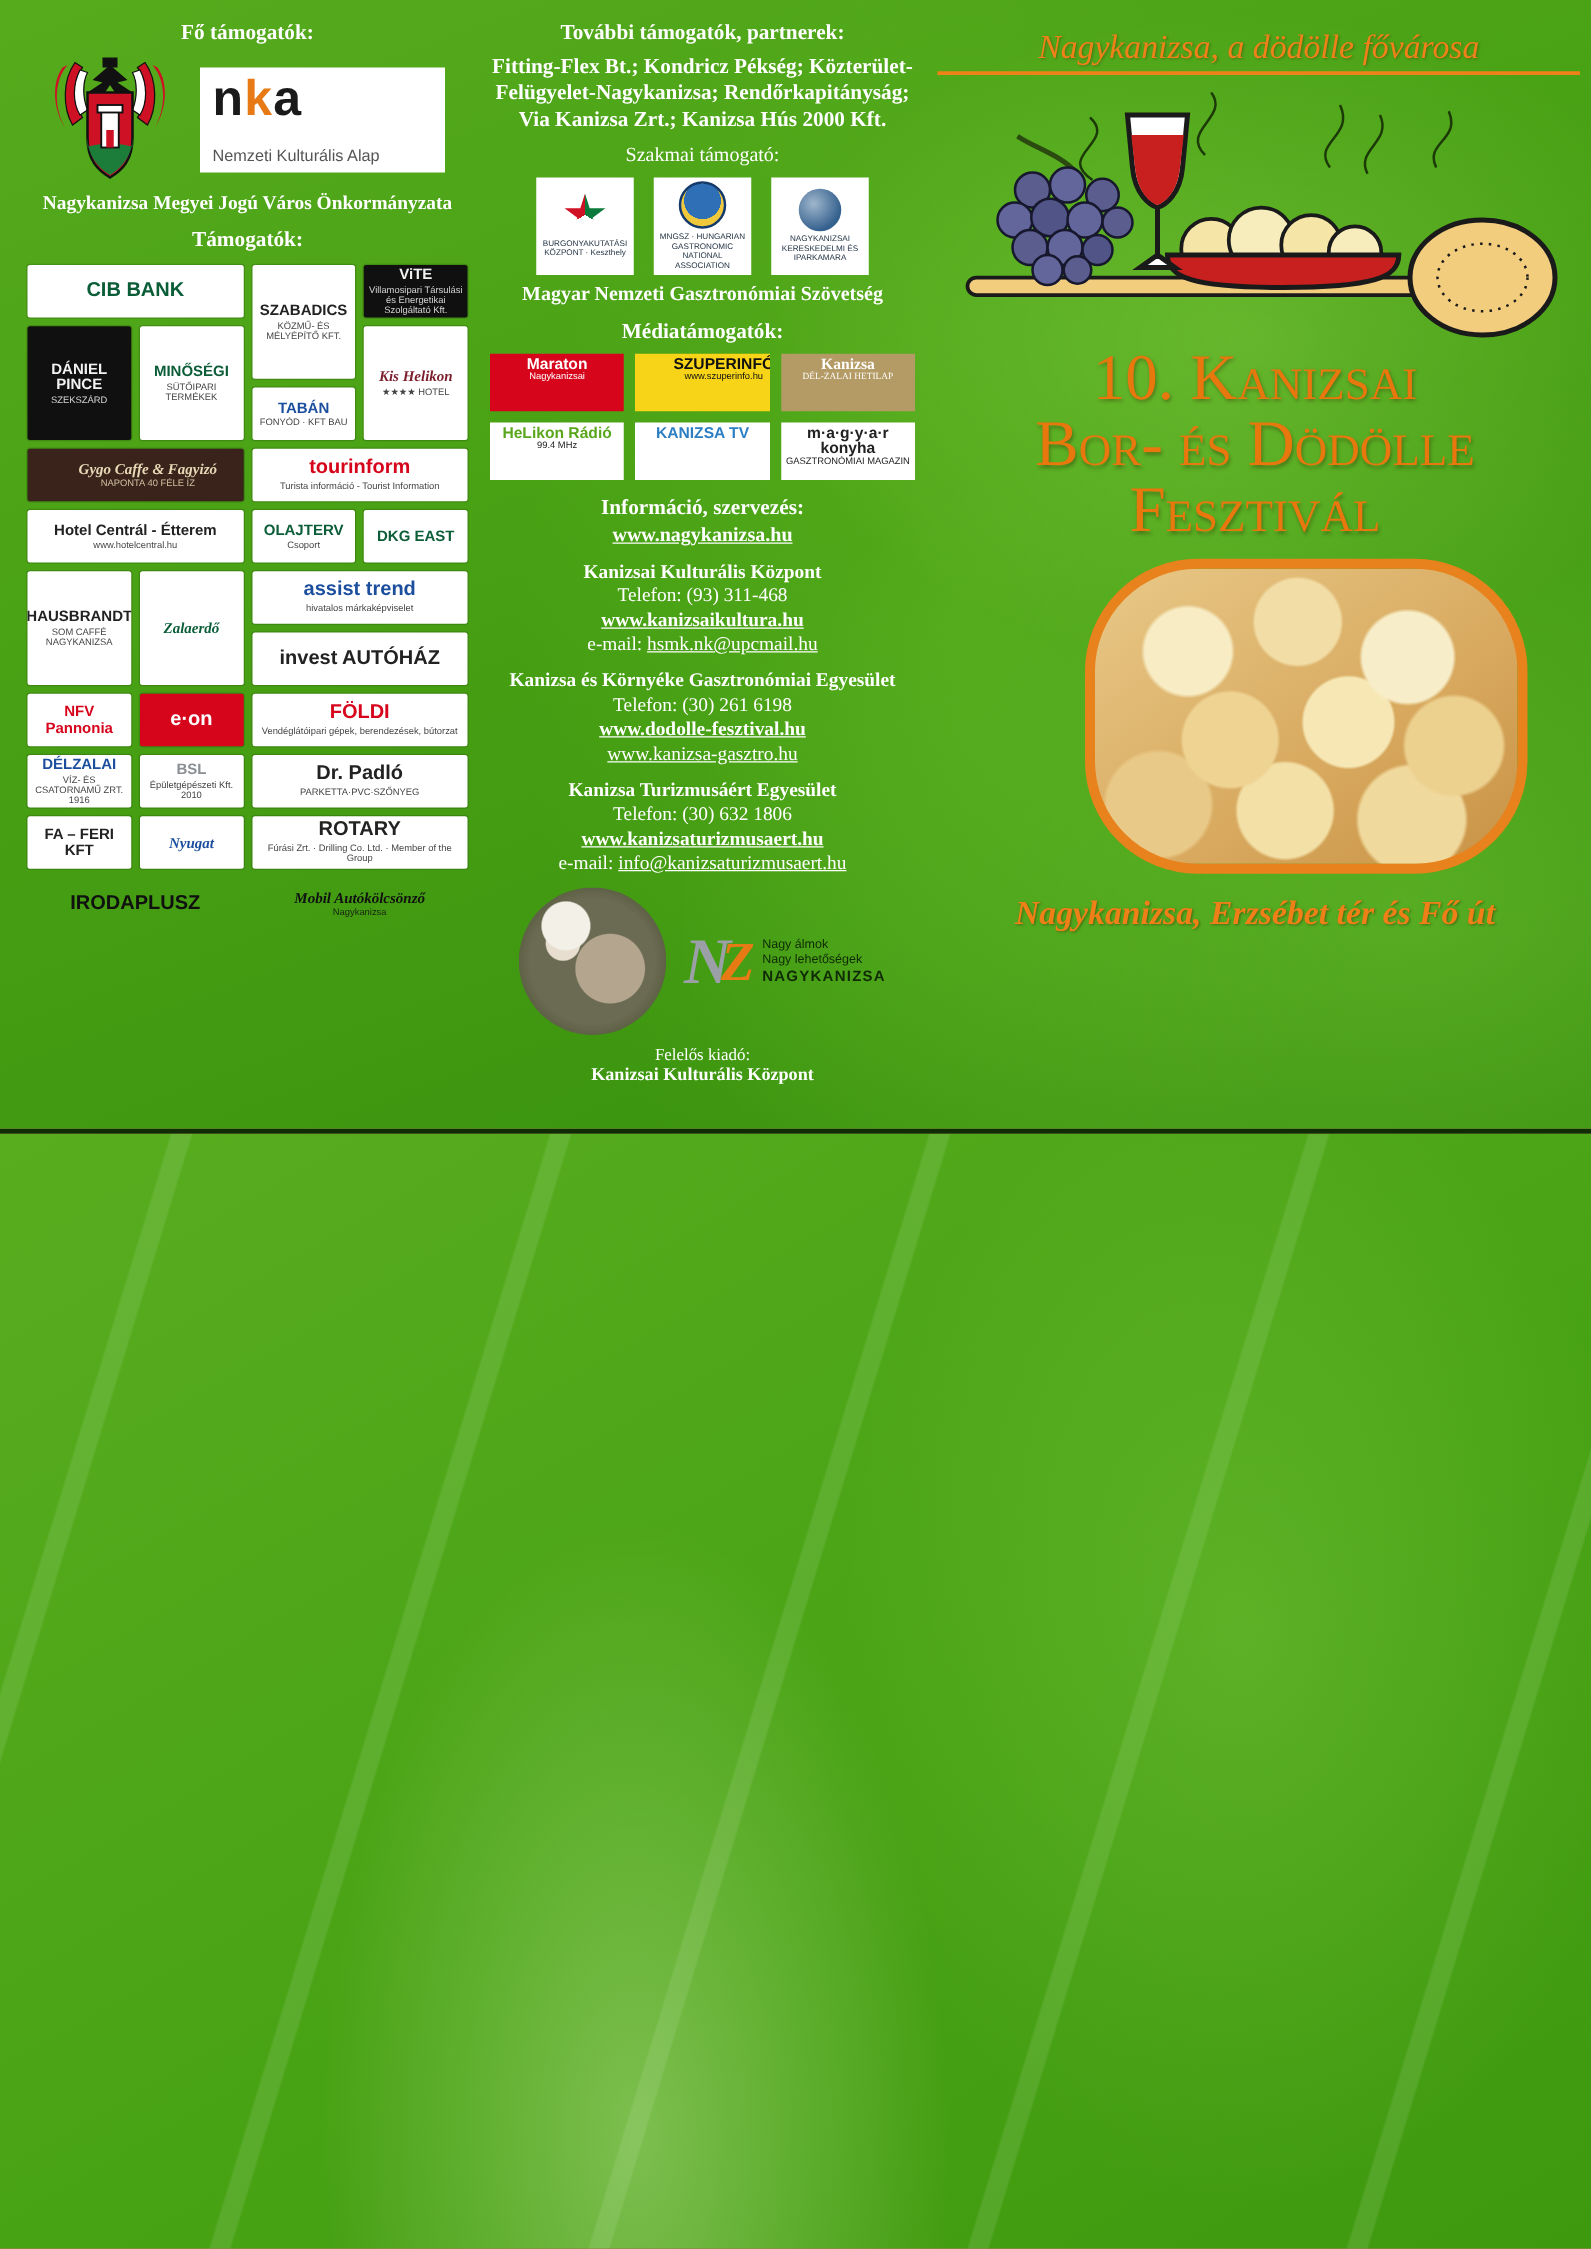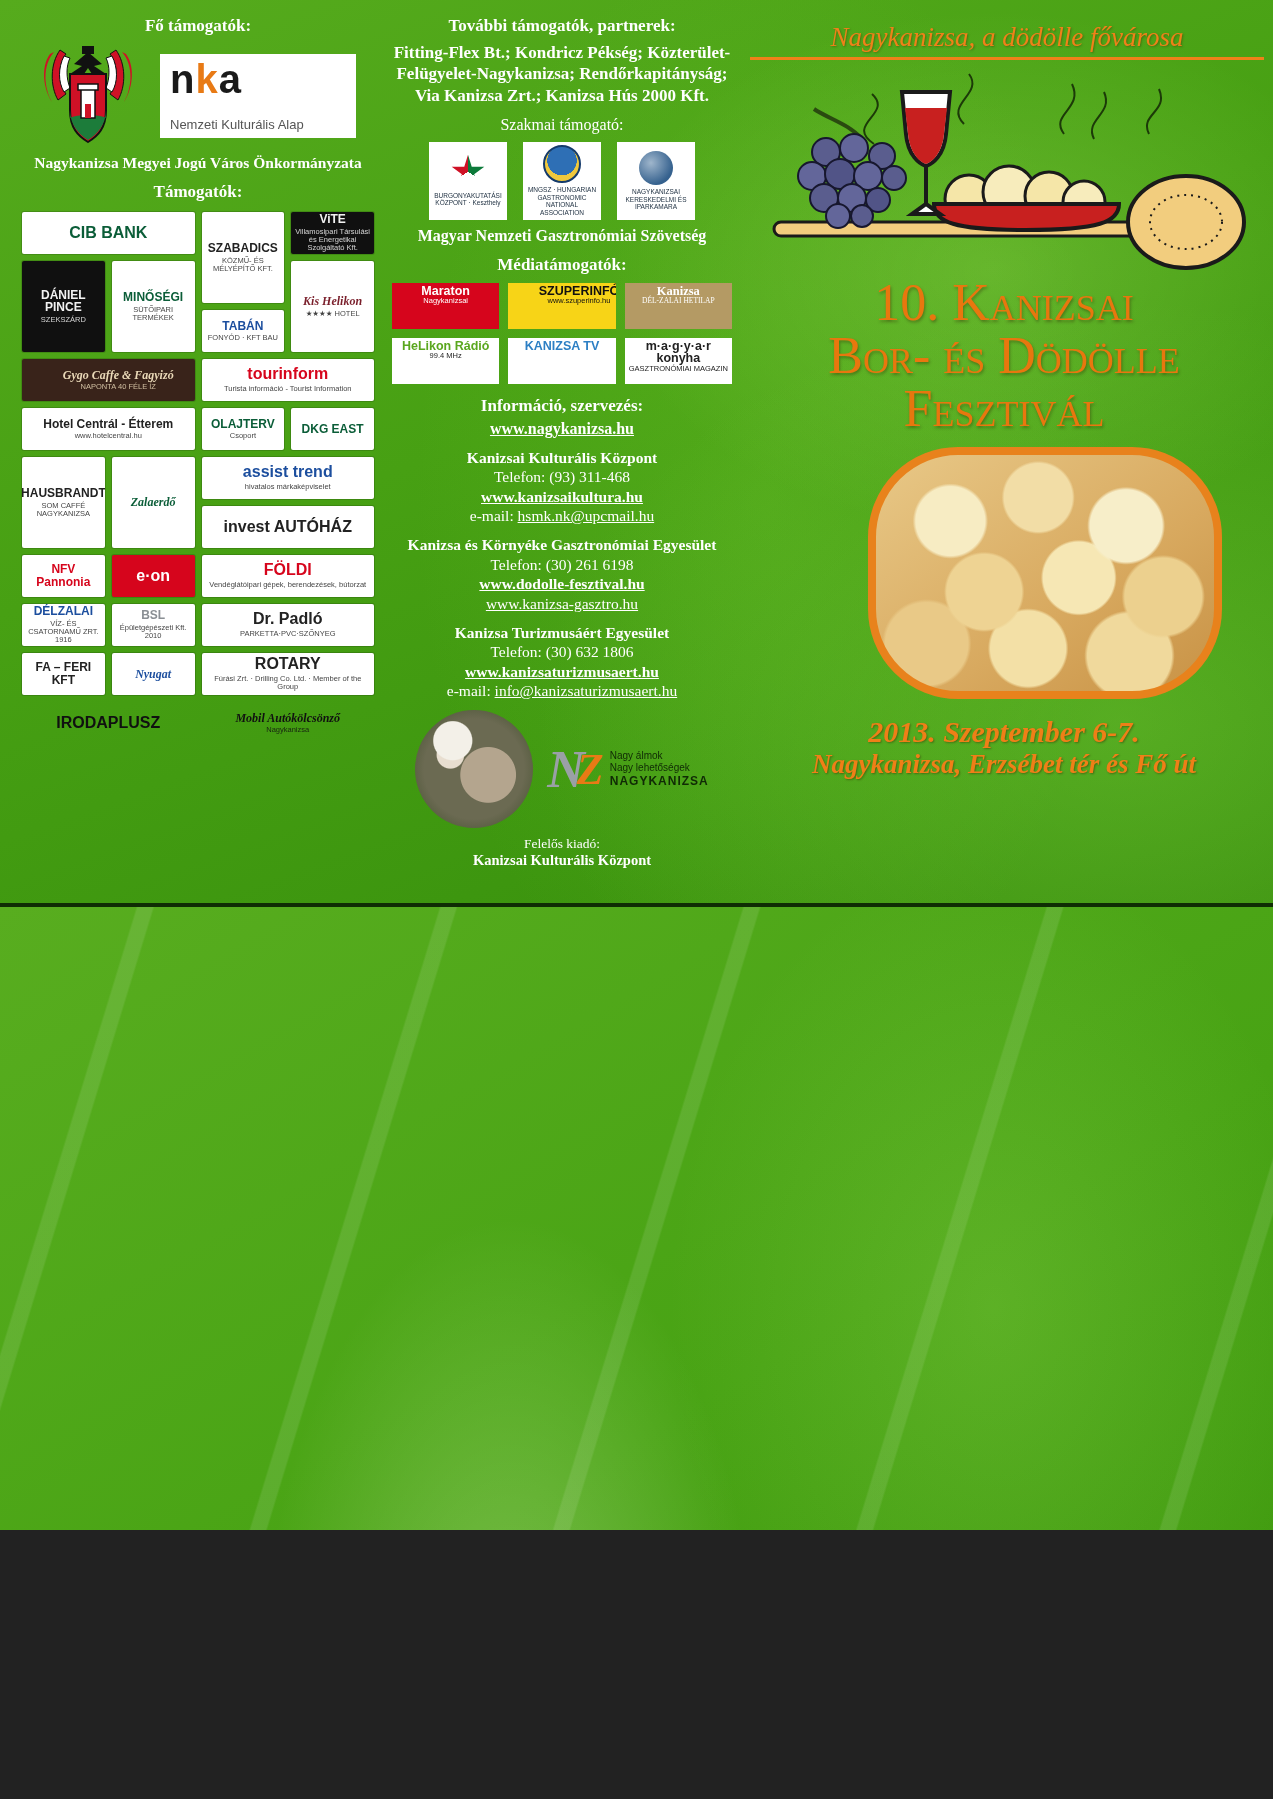--- a/index.html
+++ b/index.html
@@ -1,16 +1,16 @@
 <!DOCTYPE html>
 <html lang="hu"><head>
 <meta charset="utf-8">
 <style>
   html,body{margin:0;padding:0;background:#222;}
-  .poster{position:relative;width:1273px;height:1530px;overflow:hidden;
+  .poster{position:relative;width:1273px;height:1799px;overflow:hidden;
     font-family:"Liberation Serif",serif;color:#fff;background:#fdba74;}
   
   .top-half{position:absolute;left:0;top:0;width:1273px;height:903px;
     background:
       radial-gradient(ellipse 620px 420px at 78% 30%, rgba(205,255,130,.22), transparent 62%),
       radial-gradient(ellipse 900px 650px at 88% 80%, rgba(150,230,80,.30), transparent 65%),
       radial-gradient(ellipse 500px 800px at 60% 55%, rgba(120,205,50,.25), transparent 70%),
       linear-gradient(160deg,#56ab1d 0%,#47a013 45%,#3d960f 78%,#378d0c 100%);}
   .bottom-half{position:absolute;left:0;top:903px;width:1273px;height:896px;
     border-top:4px solid #0f2d04;box-sizing:border-box;
@@ -384,21 +384,20 @@
           <circle cx="108" cy="152" r="11" fill="#5a5d8e" stroke="#17172e" stroke-width="2"></circle>
         </g>
       </svg>
       <div class="fest-title">
         <div class="l1">10. Kanizsai</div>
         <div class="l2">Bor- és Dödölle</div>
         <div class="l3">Fesztivál</div>
       </div>
       <div class="dodolle-photo"></div>
       <div class="dates">
-        <div class="d1">2013. Szeptember 6-7.</div>
         <div class="d2">Nagykanizsa, Erzsébet tér és Fő út</div>
       </div>
     </div>
   </section>
 
   <section class="bottom-half">
 
     
     
 

